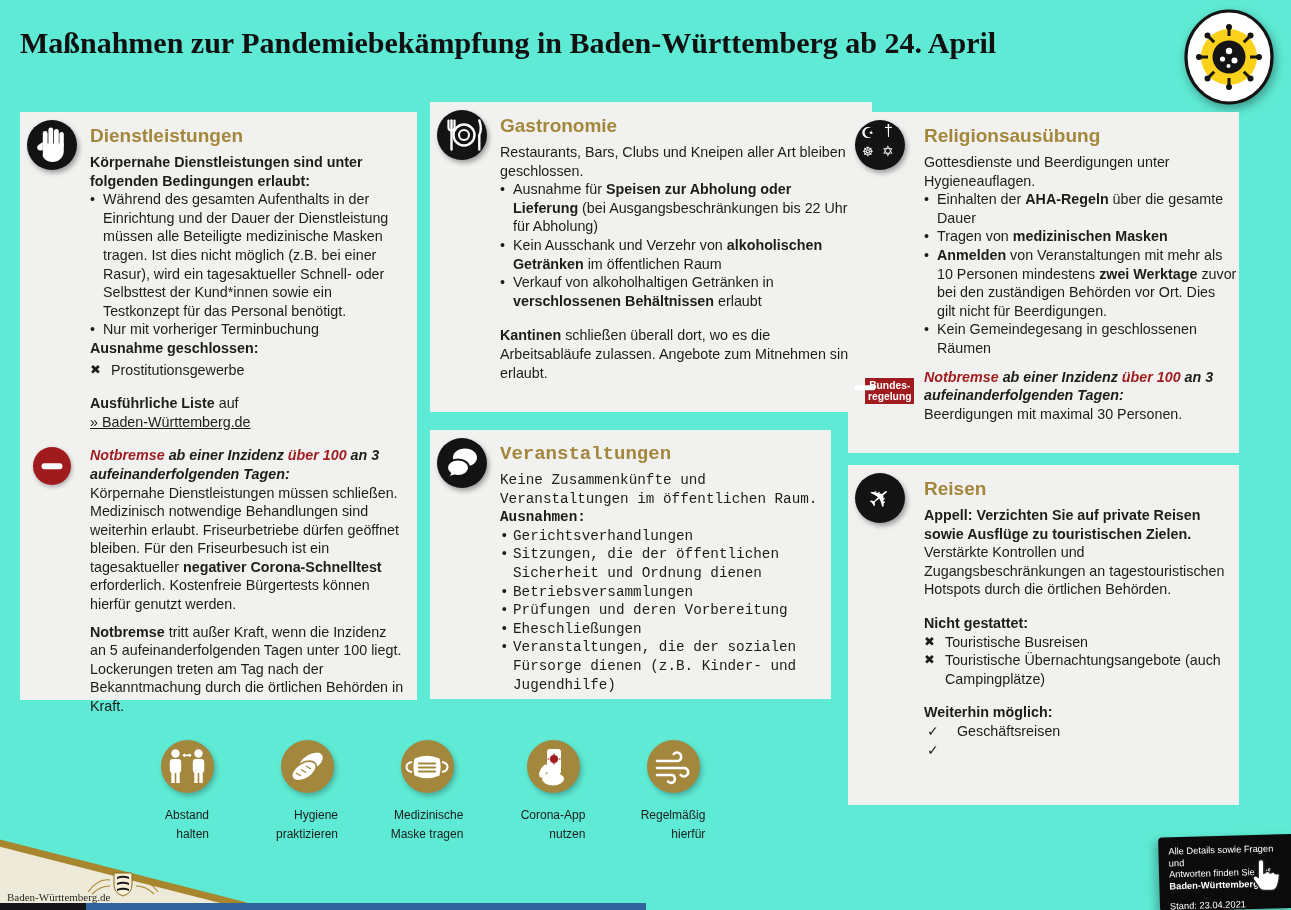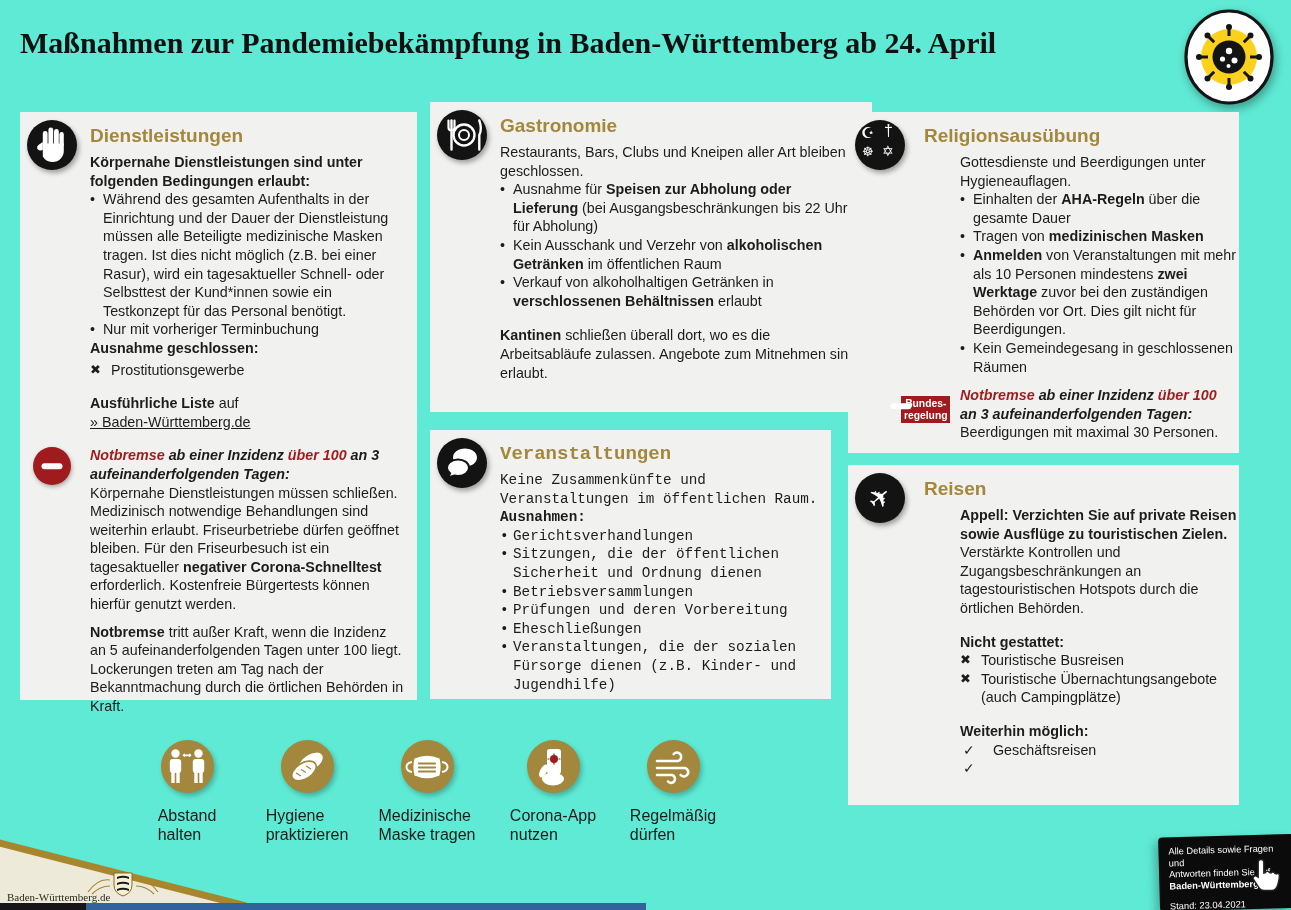--- a/index.html
+++ b/index.html
@@ -14,21 +14,21 @@
   .card-dienstleistungen{left:20px;top:112px;width:397px;height:588px;}
   .card-gastronomie{left:430px;top:102px;width:442px;height:310px;}
   .card-veranstaltungen{left:430px;top:430px;width:401px;height:269px;font-family:Liberation Mono, monospace;}
   .card-religionsausuebung{left:848px;top:112px;width:391px;height:341px;}
   .card-reisen{left:848px;top:465px;width:391px;height:340px;}
   .card-icon{position:absolute;left:7px;top:8px;width:50px;height:50px;border-radius:50%;
              background:#131313;box-shadow:2px 3px 5px rgba(0,0,0,.35);overflow:hidden;}
   .card-title{margin:13px 10px 6px 70px;font-size:19px;font-weight:700;color:var(--gold,#a3873c);}
   .card-body{padding:0 12px 0 70px;font-size:14.3px;line-height:18.6px;}
   .card-religionsausuebung .card-title,.card-reisen .card-title{margin-left:76px;}
-  .card-religionsausuebung .card-body,.card-reisen .card-body{padding-left:76px;padding-right:2px;margin-left:36px;}
+  .card-religionsausuebung .card-body,.card-reisen .card-body{padding-left:76px;padding-right:2px;}
 
   .p{margin:0;}
   .b{font-weight:700;}
   .red{color:var(--red,#9f1b1e);}
   .link{text-decoration:underline;cursor:pointer;}
 
   .li{display:flex;align-items:flex-start;}
   .mk{flex:0 0 13px;}
   .m-dot .mk{font-size:14.3px;}
   .m-x .mk{flex:0 0 21px;font-size:13px;}
@@ -47,21 +47,21 @@
   .nb-tag{margin-top:7px;background:var(--red,#9f1b1e);color:#fff;font-size:10.3px;line-height:11.3px;
           font-weight:700;padding:2px 3px;text-align:center;}
   .nb-h{font-weight:700;font-style:italic;}
   .nb-content > .nb-p + .nb-p{margin-top:9px;}
 
   
   .hyg{position:absolute;top:740px;width:150px;display:flex;flex-direction:column;align-items:center;}
   .hyg-0{left:112px}.hyg-1{left:232px}.hyg-2{left:352px}.hyg-3{left:478px}.hyg-4{left:598px}
   .circ{width:53px;height:53px;border-radius:50%;background:var(--gold,#a3873c);
         display:flex;align-items:center;justify-content:center;box-shadow:2px 3px 5px rgba(0,0,0,.25);}
-  .hyg-label{margin-top:13px;font-size:16px;line-height:19px;text-align:left;}
+  .hyg-label{margin-top:13px;font-size:12px;line-height:19px;text-align:right;}
 
   
   .rsym{position:absolute;color:#fff;}
   .plane-glyph{display:block;width:50px;text-align:center;line-height:50px;font-size:27px;color:#fff;
                transform:rotate(-40deg);}
 
   
   .corner-svg{position:absolute;left:0;top:838px;}
   .crest{position:absolute;left:86px;top:870px;}
   .portal{position:absolute;left:7px;top:891px;font-family:"Liberation Serif",serif;font-size:11px;color:#2c2a20;}
@@ -401,16 +401,16 @@
         <svg viewBox="0 0 50 50" width="50" height="50">
           <g fill="none" stroke="#fff" stroke-width="2.6" stroke-linecap="round">
    <path d="M9 19 h21 a4.3 4.3 0 1 0 -4.3 -7"></path>
    <path d="M9 26 h28 a4.3 4.3 0 1 1 -4.3 7"></path>
    <path d="M9 33 h15 a4 4 0 1 1 -4 6.5"></path>
           </g>
         </svg>
       </div>
       <div class="hyg-label">
         <div>Regelmäßig</div>
-        <div>dürfen</div>
+        <div>hierfür</div>
       </div>
     </div>
   </div>
 
 </body></html>

